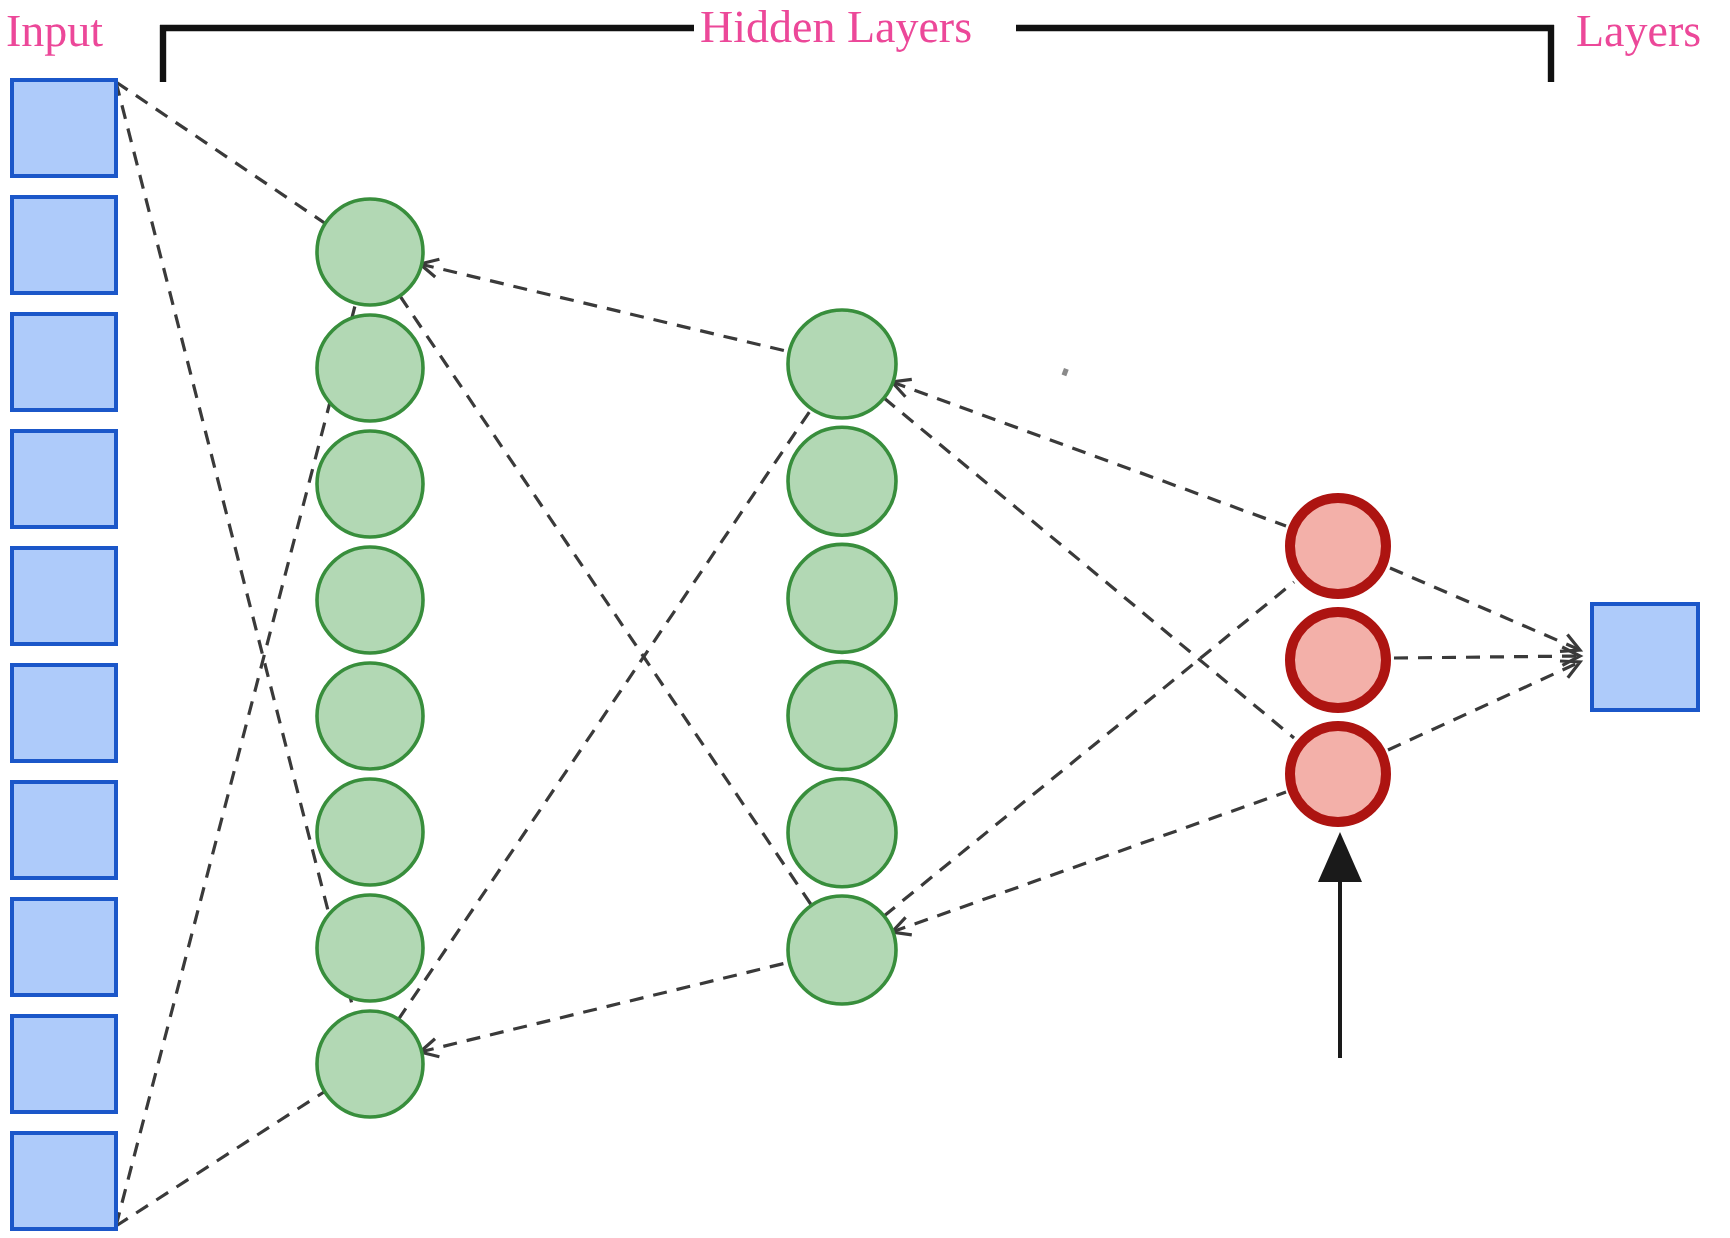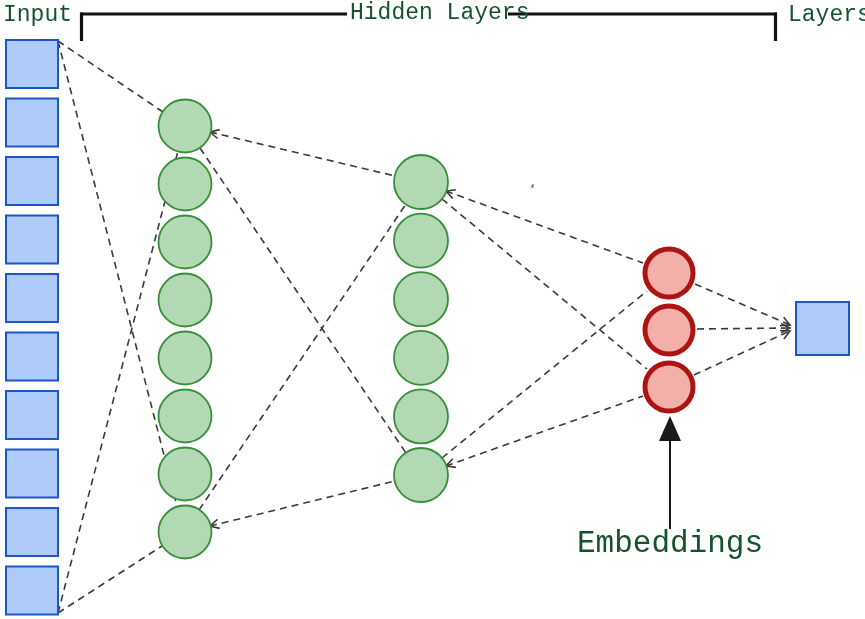--- a/index.html
+++ b/index.html
@@ -7,27 +7,27 @@
   #canvas{
     position:relative;
     width:865px;height:619px;
     background:#fff;
     overflow:hidden;
     font-family:"Liberation Sans", sans-serif;
   }
   #diagram-svg{position:absolute;left:0;top:0;}
   .lbl{
     position:absolute;
-    color:#14532d;
+    color:#ec4899;
     white-space:nowrap;
-    font-family:Liberation Mono, monospace;
+    font-family:Liberation Serif, serif;
     line-height:1.1;
   }
   #input-label{left:3px;top:3px;font-size:23px;}
-  #hidden-label{left:350px;top:1px;width:156px;text-align:center;font-size:23px;}
+  #hidden-label{left:350px;top:1px;width:156px;text-align:left;font-size:23px;}
   #output-label{left:788px;top:3px;font-size:23px;}
   #embeddings-label{left:570px;top:527px;width:200px;text-align:center;font-size:31px;}
 </style>
 </head>
 <body>
 
 <div id="canvas">
   <svg id="diagram-svg" width="865" height="619" viewBox="0 0 865 619" xmlns="http://www.w3.org/2000/svg">
       <line x1="58" y1="41" x2="163" y2="112" stroke="#3a3a3a" stroke-width="1.6" stroke-dasharray="7 5"></line>
       <line x1="58" y1="41" x2="177" y2="506" stroke="#3a3a3a" stroke-width="1.6" stroke-dasharray="7 5"></line>
@@ -84,14 +84,13 @@
       <circle cx="669" cy="387" r="24" fill="#f3b0a9" stroke="#ad1411" stroke-width="5"></circle>
       <rect x="796" y="302" width="53" height="53" fill="#aecbfa" stroke="#1b57c9" stroke-width="2"></rect>
       <line x1="670" y1="529" x2="670" y2="433" stroke="#1a1a1a" stroke-width="2"></line>
       <polygon points="670,416 659,441 681,441" fill="#1a1a1a"></polygon>
       <rect x="532" y="184" width="2.5" height="3.5" fill="#8a8a8a" transform="rotate(20 532 184)"></rect>
     </svg>
 
   <div class="lbl" id="input-label">Input</div>
   <div class="lbl" id="hidden-label">Hidden Layers</div>
   <div class="lbl" id="output-label">Layers</div>
-  <div class="lbl" id="embeddings-label">Embeddings</div>
 </div>
 
 </body></html>

